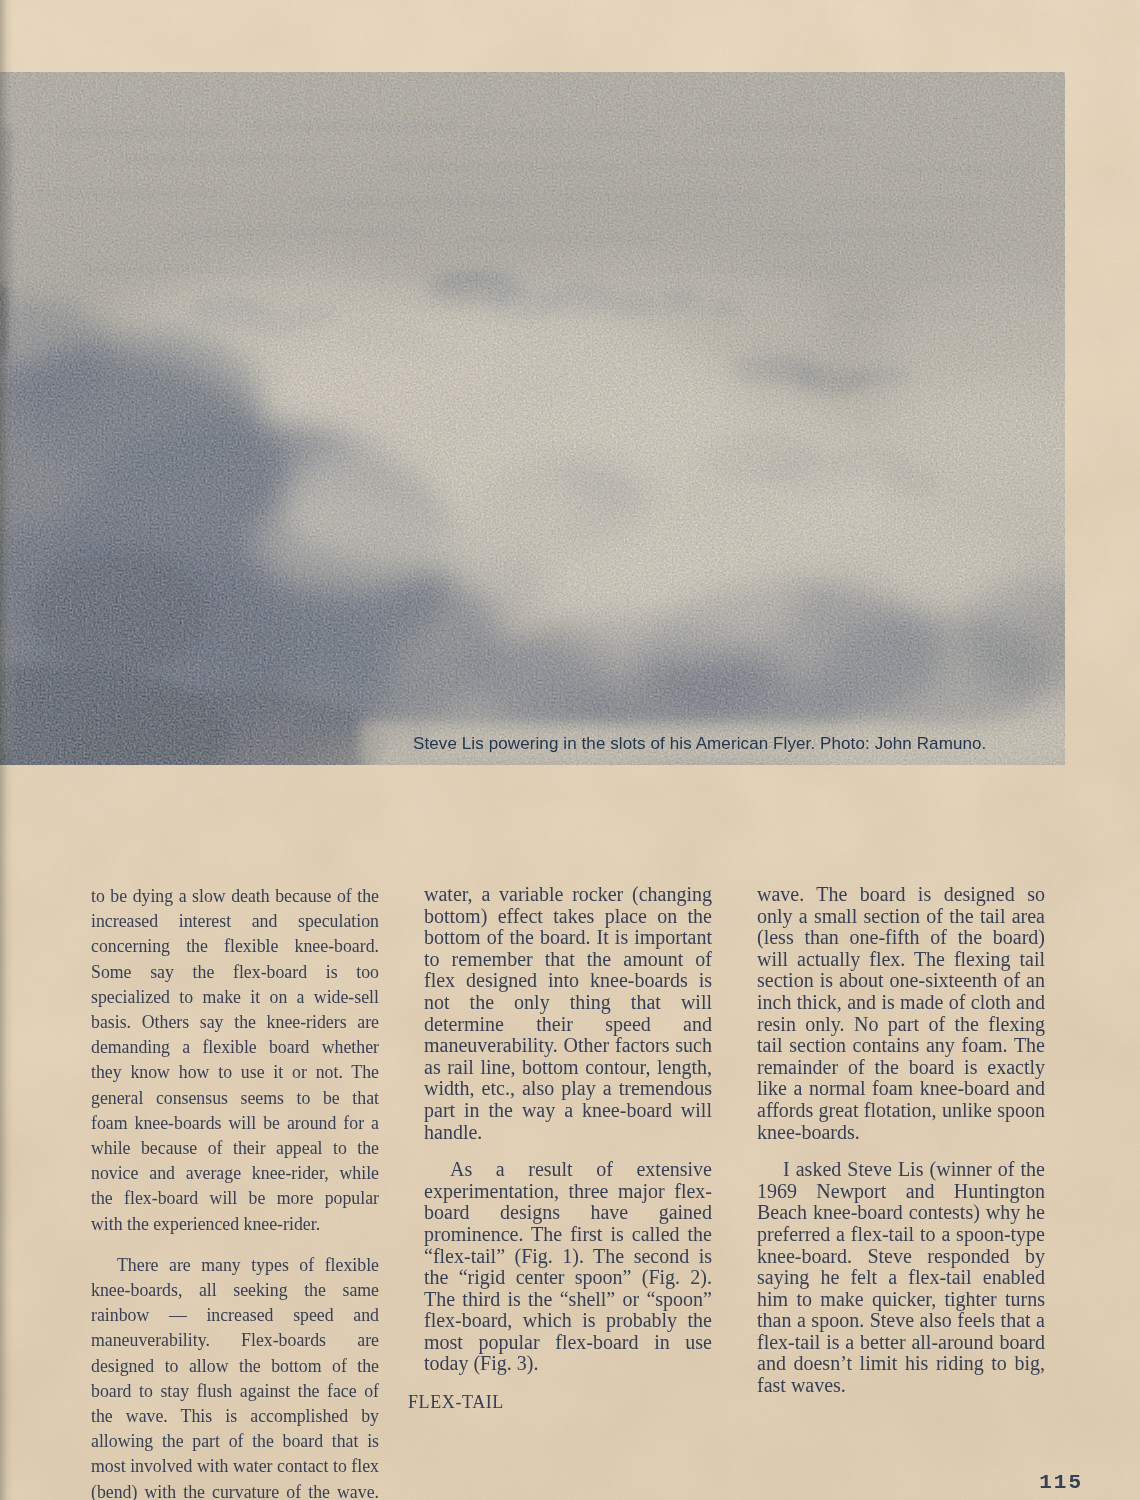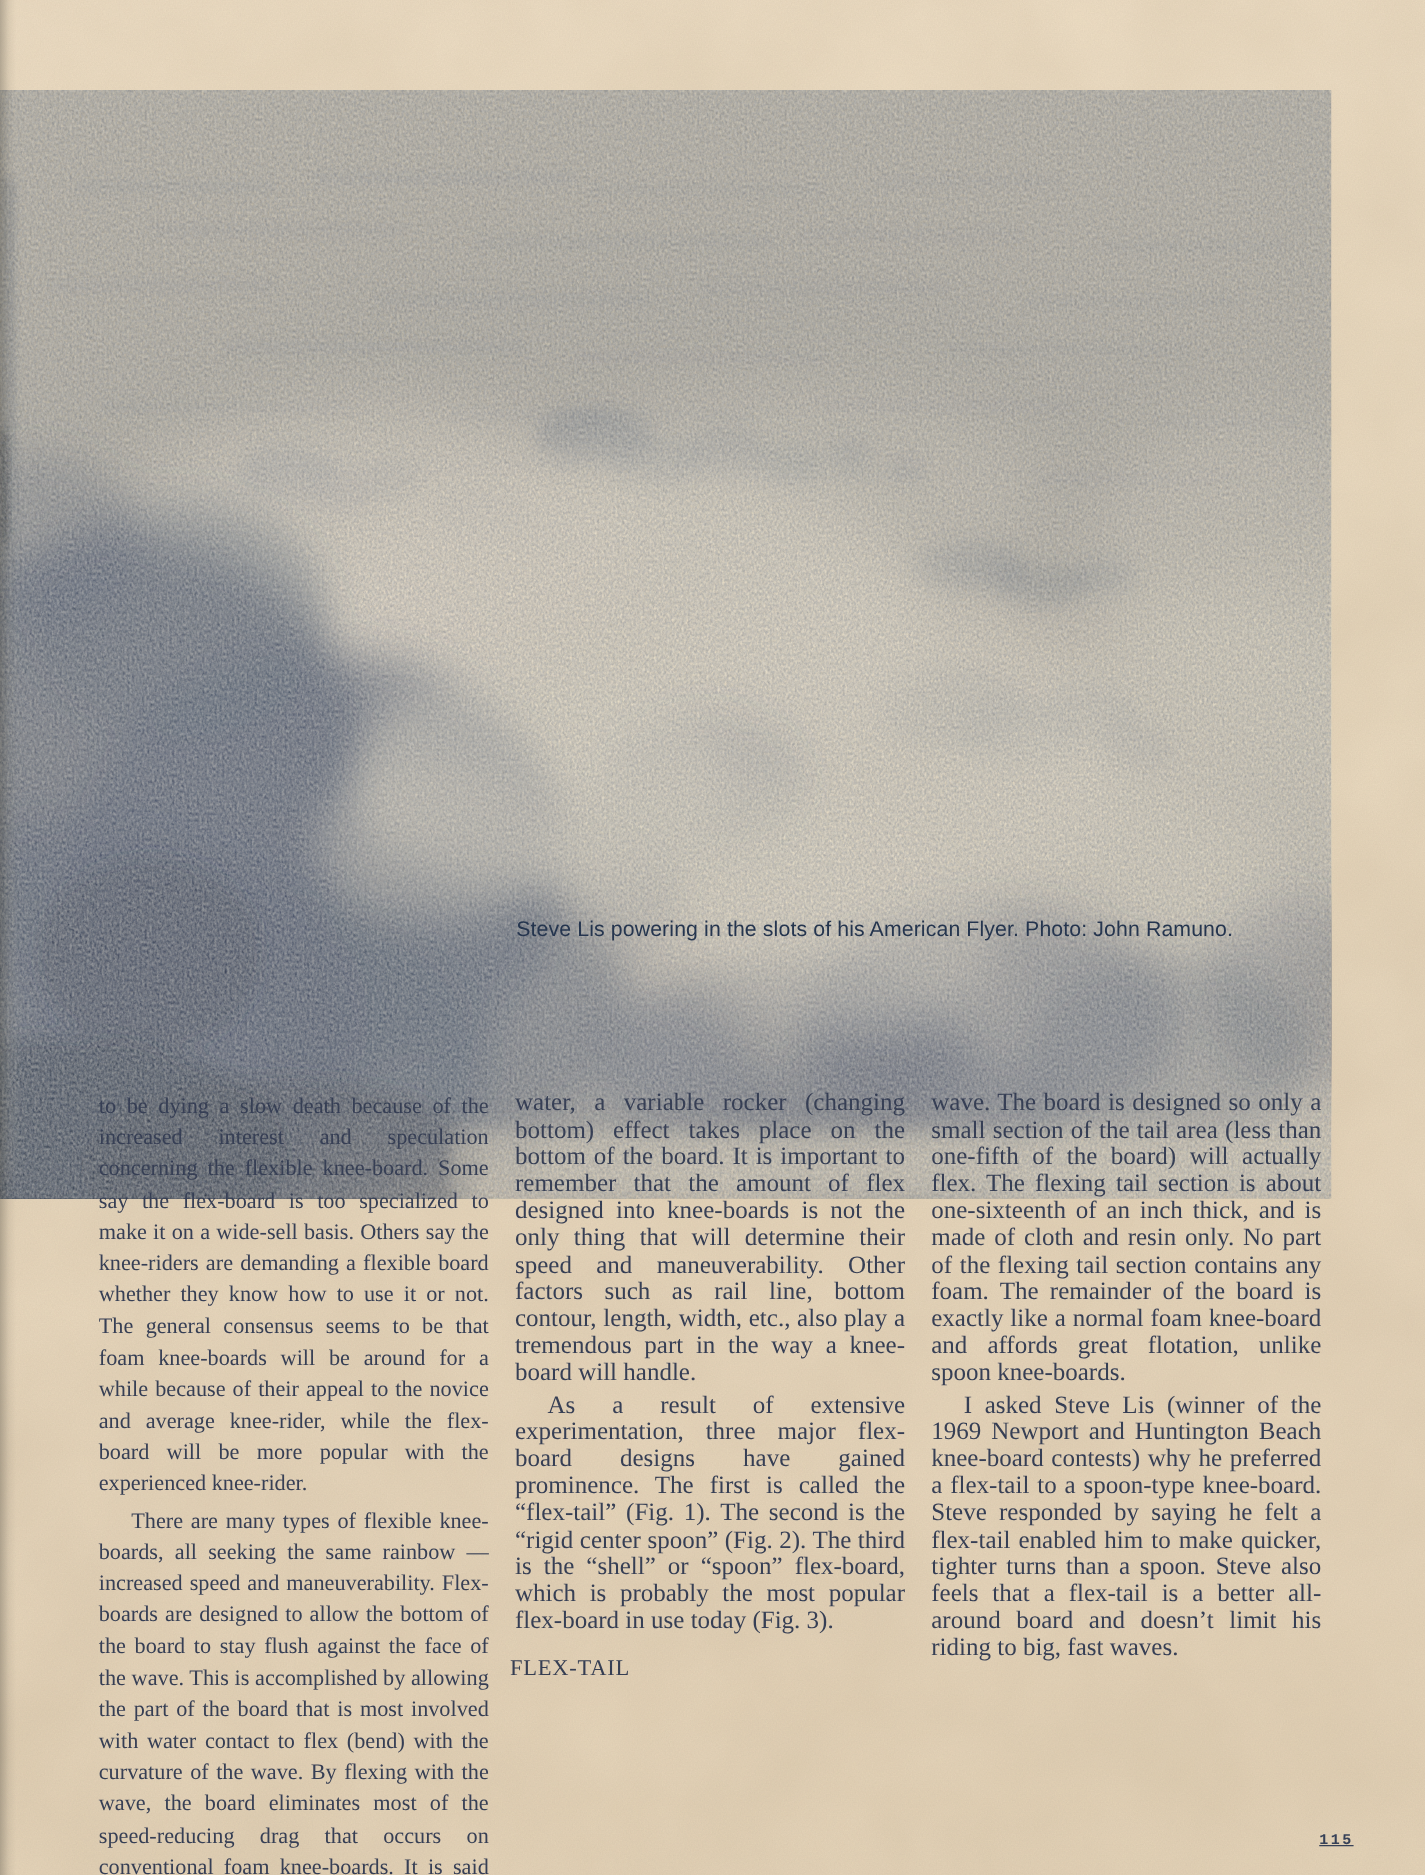--- a/index.html
+++ b/index.html
@@ -18,49 +18,49 @@
     position: absolute; inset: 0; pointer-events: none;
   }
   .paper-mottle { z-index: 1; }
   .paper-speck { z-index: 9; }
   .left-edge {
     position: absolute; left: 0; top: 0; width: 13px; height: 100%;
     background: linear-gradient(90deg, rgba(58,56,48,0.30), rgba(58,56,48,0.07) 55%, rgba(58,56,48,0));
     z-index: 6; pointer-events: none;
   }
   figure.photo {
-    position: absolute; left: 0; top: 72px; width: 1065px; height: 887px;
+    position: absolute; left: 0; top: 72px; width: 1065px; height: 693px;
     margin: 0; z-index: 2;
   }
   figure.photo > svg { position: absolute; inset: 0; width: 100%; height: 100%; display: block; }
   figcaption.caption {
     position: absolute; left: 413px; top: 661px; width: 655px;
     font-family: "Liberation Sans", sans-serif;
     font-size: 17px; line-height: 22px; letter-spacing: 0.1px;
     color: #22334e; white-space: nowrap;
   }
   main.columns {
     position: absolute; left: 75px; top: 868px; width: 986px;
     display: flex; gap: 13px; z-index: 2;
   }
   .col { width: 320px; color: #343d54; }
-  .col p { margin: 4px; text-align: justify; }
+  .col p { margin: 16px; text-align: justify; }
   .col-1 p { font-size: 17.8px; line-height: 25.2px; }
   .col-2 p, .col-3 p { font-size: 20px; line-height: 21.6px; }
   .col p.ind { text-indent: 26px; }
   .col h3 {
     margin: 15px 0 9px 0;
     font-size: 18px; font-weight: 400; letter-spacing: 0.6px;
     line-height: 22px; color: #333c52;
   }
   .pageno {
-    position: absolute; right: 57px; bottom: 21px;
+    position: absolute; right: 57px; bottom: 6px;
     font-family: "Liberation Mono", monospace;
-    font-weight: 700; font-size: 12px; letter-spacing: 2px;
-    color: #333e56; z-index: 2; text-decoration: underline;
+    font-weight: 700; font-size: 21px; letter-spacing: 2px;
+    color: #333e56; z-index: 2;
   }
 </style>
 </head>
 <body>
 
 <div class="page">
 
   <svg class="paper-mottle" width="1140" height="1500" viewBox="0 0 1140 1500">
     <defs>
       <filter id="mottle" x="0" y="0" width="100%" height="100%">

